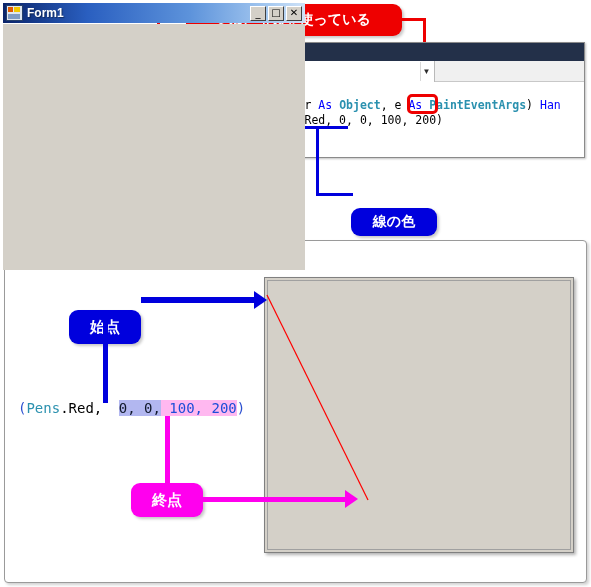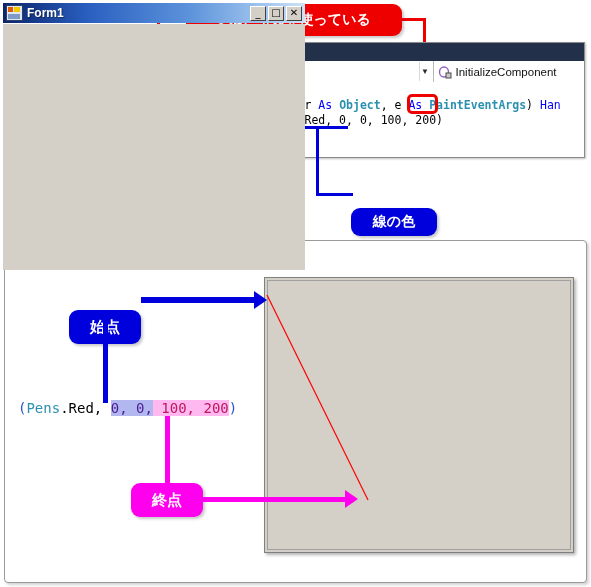--- a/index.html
+++ b/index.html
@@ -365,25 +365,26 @@
     font-family: "DejaVu Sans Mono", monospace;
     font-size: 14px;
     white-space: pre;
     line-height: 18px;
   }
   #code-fragment .paren { color: #2b4fd0; }
   #code-fragment .pens  { color: #2b91af; }
   #code-fragment .plain { color: #000000; }
   #code-fragment .sel-blue {
     background: #b2b7f0;
-    color: #4c1d95;
+    color: #0f172a;
+    margin-left: 8px;
   }
   #code-fragment .sel-pink {
     background: #ffb8f0;
-    color: #be185d;
+    color: #1d4ed8;
   }
 </style>
 </head>
 <body>
 
 <div class="callout red" id="callout-e" style="left:186px; top:4px; width:216px; height:32px; font-size:14px;">
   <span>e は、引数を使っている</span>
 </div>
 
 <div class="connector c-red" style="left:157px; top:18px; width:32px; height:3px;"></div>
@@ -414,29 +415,20 @@
     <div class="combo" id="combo-class">
       <span class="ico">
         <svg width="14" height="13" viewBox="0 0 14 13">
           <rect x="1" y="1" width="5" height="5" fill="#e8a33d" stroke="#8a5a10"></rect>
           <rect x="7" y="6" width="5" height="5" fill="#e8a33d" stroke="#8a5a10"></rect>
           <rect x="1" y="7" width="4" height="4" fill="#5a8ad6" stroke="#24457f"></rect>
         </svg>
       </span>
       <span class="ctext bold">Form1</span>
       <span class="arrow">▼</span>
-    </div>
-    <div class="combo" id="combo-method">
-      <span class="ico">
-        <svg width="14" height="13" viewBox="0 0 14 13">
-          <ellipse cx="6" cy="6" rx="4.5" ry="5" fill="none" stroke="#8e5fc4" stroke-width="1.4"></ellipse>
-          <rect x="8" y="7" width="5" height="5" fill="#c9c9c9" stroke="#4a4a4a"></rect>
-        </svg>
-      </span>
-      <span class="ctext">InitializeComponent</span>
     </div>
   </div>
 
   <div id="code-area">
     <div id="gutter-margin"></div>
     <div class="vrule" style="left:61px; top:15px; height:46px;"></div>
     <div class="vrule" style="left:88px; top:30px; height:16px;"></div>
     <div id="code-lines">
         <div class="lnum" style="top: 0px; left: 14px;">1</div>
         <div class="outline" style="top: 3px;">-</div>

